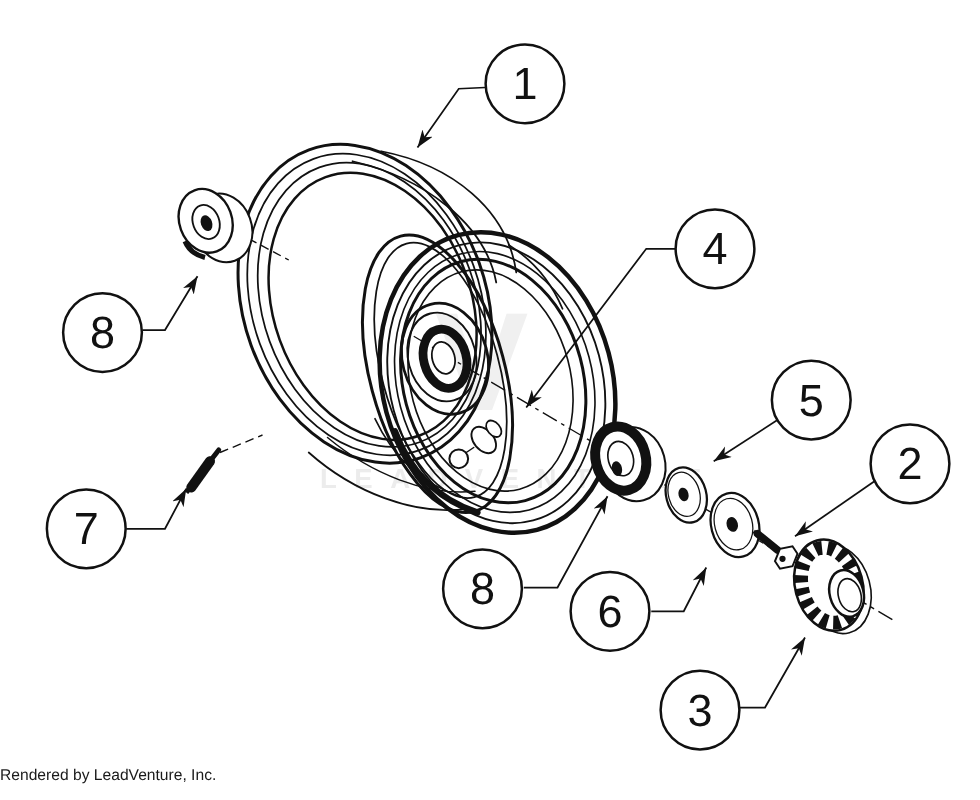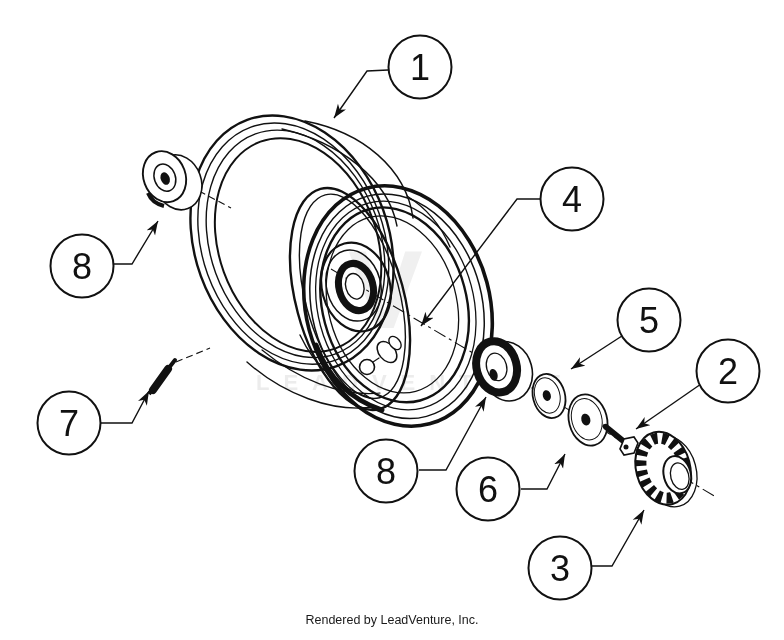--- a/index.html
+++ b/index.html
@@ -3,21 +3,21 @@
 <meta charset="utf-8">
 <style>
   html,body{margin:0;padding:0;background:#fff;}
   .stage{position:relative;width:784px;height:640px;background:#ffffff;overflow:hidden;
          font-family:"Liberation Sans",sans-serif;}
   .wm-logo{position:absolute;left:348px;top:234px;font-weight:bold;font-size:112px;line-height:1;
            color:#f0f0f0;z-index:0;user-select:none;}
   .wm-text{position:absolute;left:256px;top:372px;font-weight:bold;font-size:22px;line-height:1;
            letter-spacing:14px;color:#ececec;z-index:0;white-space:nowrap;user-select:none;}
   svg.diagram{position:absolute;left:0;top:0;z-index:1;}
-  .footer{position:absolute;left:0;top:613px;width:784px;text-align:center;z-index:2;
+  .footer{position:absolute;left:0;top:613px;width:784px;text-align:left;z-index:2;
           font-size:12.5px;color:#1a1a1a;}
   .callout-label{font-family:"Liberation Sans",sans-serif;font-size:36px;fill:#111;}
   .ink{stroke:#111;fill:none;}
 </style>
 </head>
 <body>
 
 <div class="stage">
 
   <div class="wm-logo">V</div>

